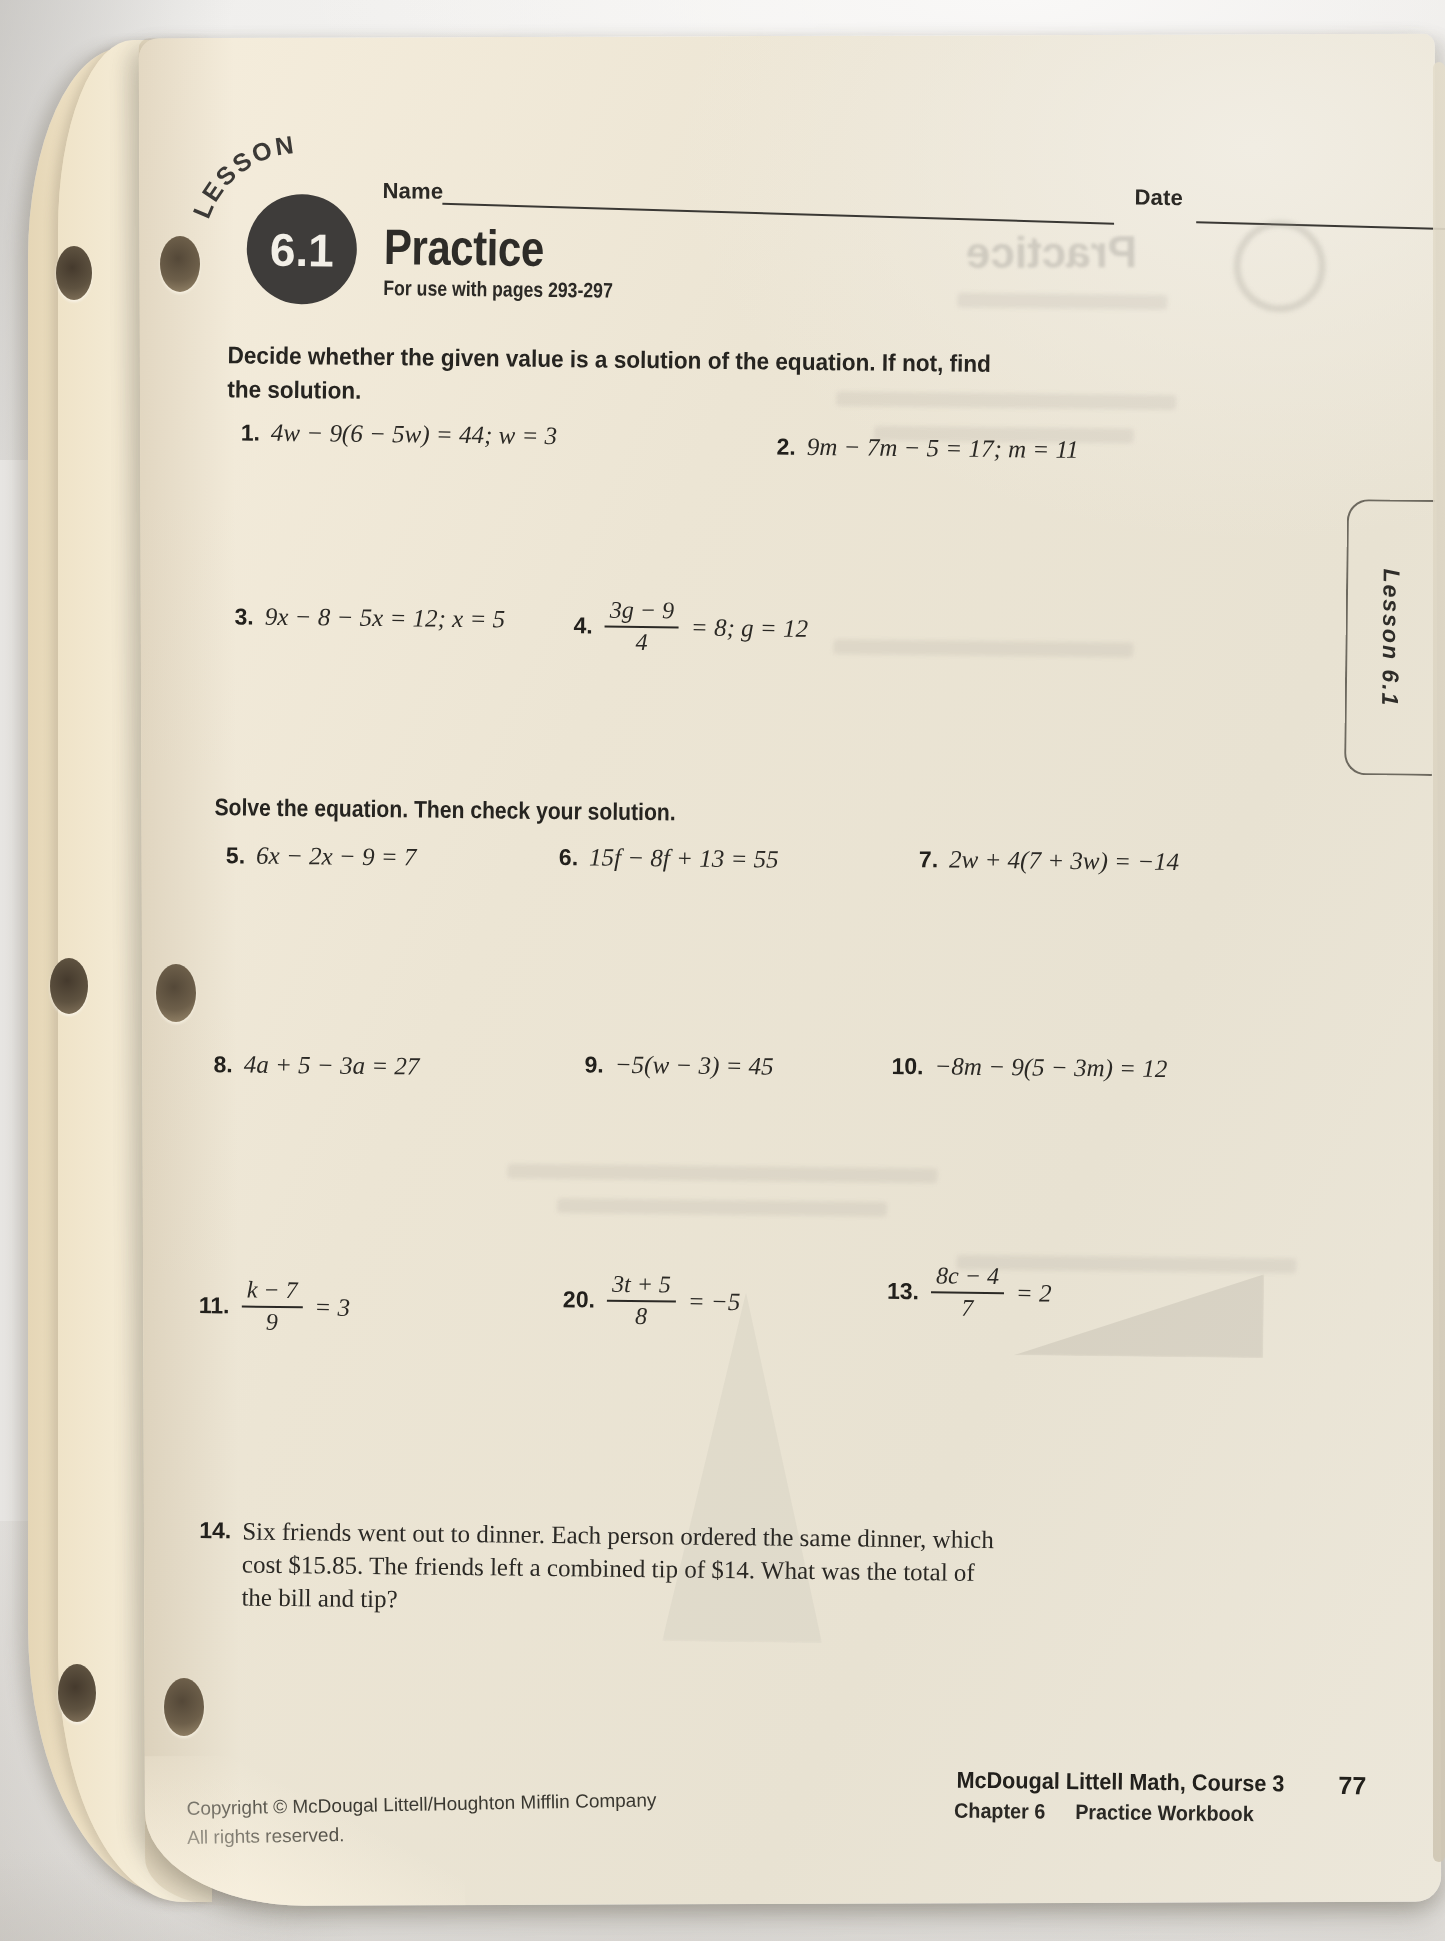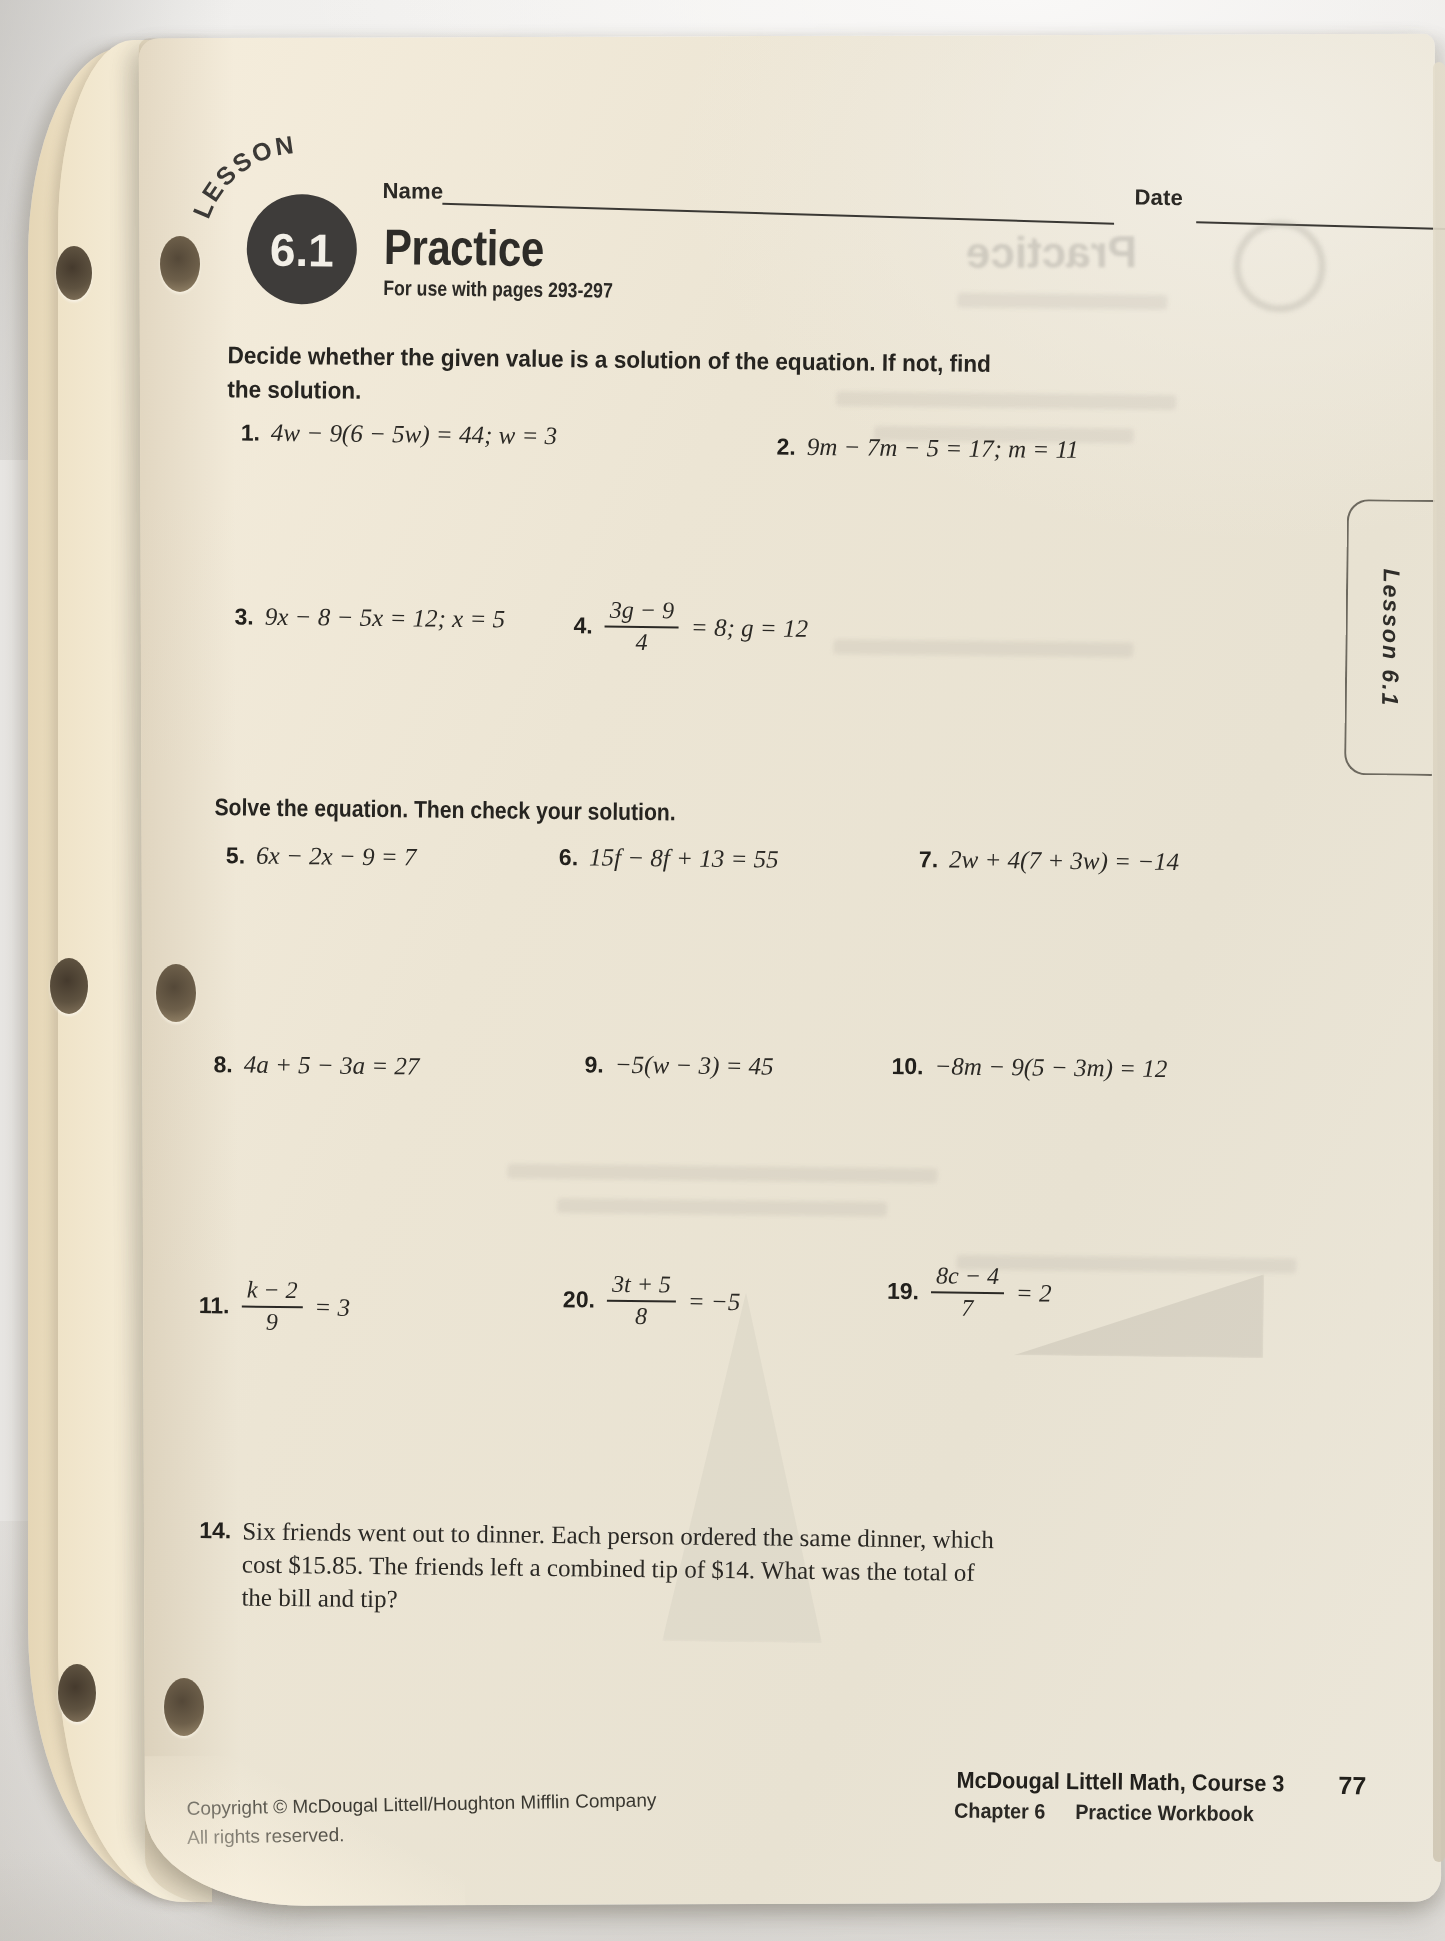--- a/index.html
+++ b/index.html
@@ -215,35 +215,35 @@
       <span class="peq">−5(w − 3) = 45</span>
     </div>
     <div class="prob" style="left:763px;top:1008px">
       <b class="pnum">10.</b>
       <span class="peq">−8m − 9(5 − 3m) = 12</span>
     </div>
 
     <div class="prob prob-frac" style="left:73px;top:1240px">
       <b class="pnum">11.</b>
       <span class="frac">
-        <span class="fnum">k − 2</span>
+        <span class="fnum">k − 7</span>
         <span class="fden">9</span>
       </span>
       <span class="peq">= 3</span>
     </div>
     <div class="prob prob-frac" style="left:437px;top:1230px">
       <b class="pnum">20.</b>
       <span class="frac">
         <span class="fnum">3t + 5</span>
         <span class="fden">8</span>
       </span>
       <span class="peq">= −5</span>
     </div>
     <div class="prob prob-frac" style="left:761px;top:1218px">
-      <b class="pnum">19.</b>
+      <b class="pnum">13.</b>
       <span class="frac">
         <span class="fnum">8c − 4</span>
         <span class="fden">7</span>
       </span>
       <span class="peq">= 2</span>
     </div>
 
     <div class="prob" style="left:76px;top:1478px;align-items:flex-start">
       <b class="pnum" style="padding-top:3px">14.</b>
       <span class="ptext">

